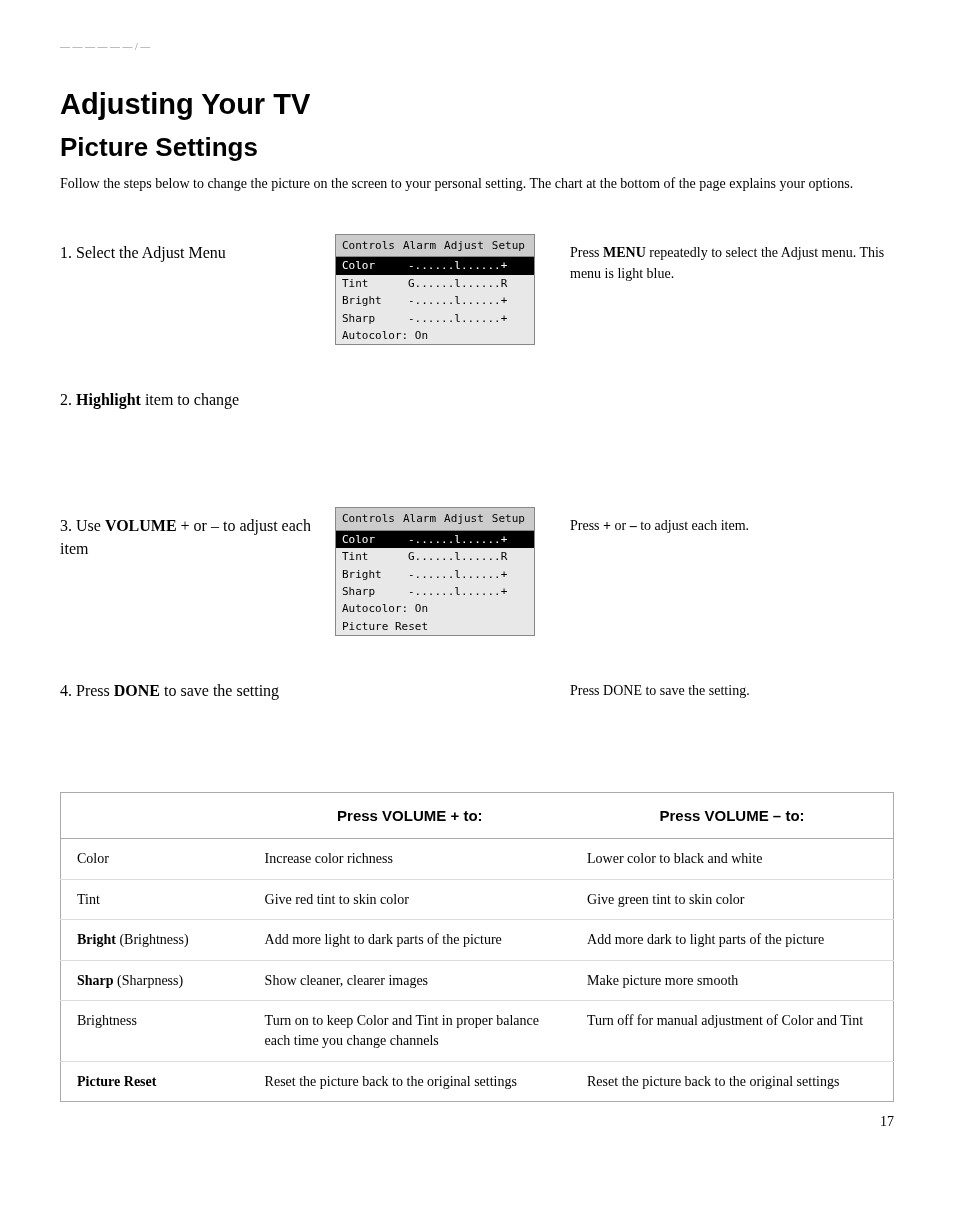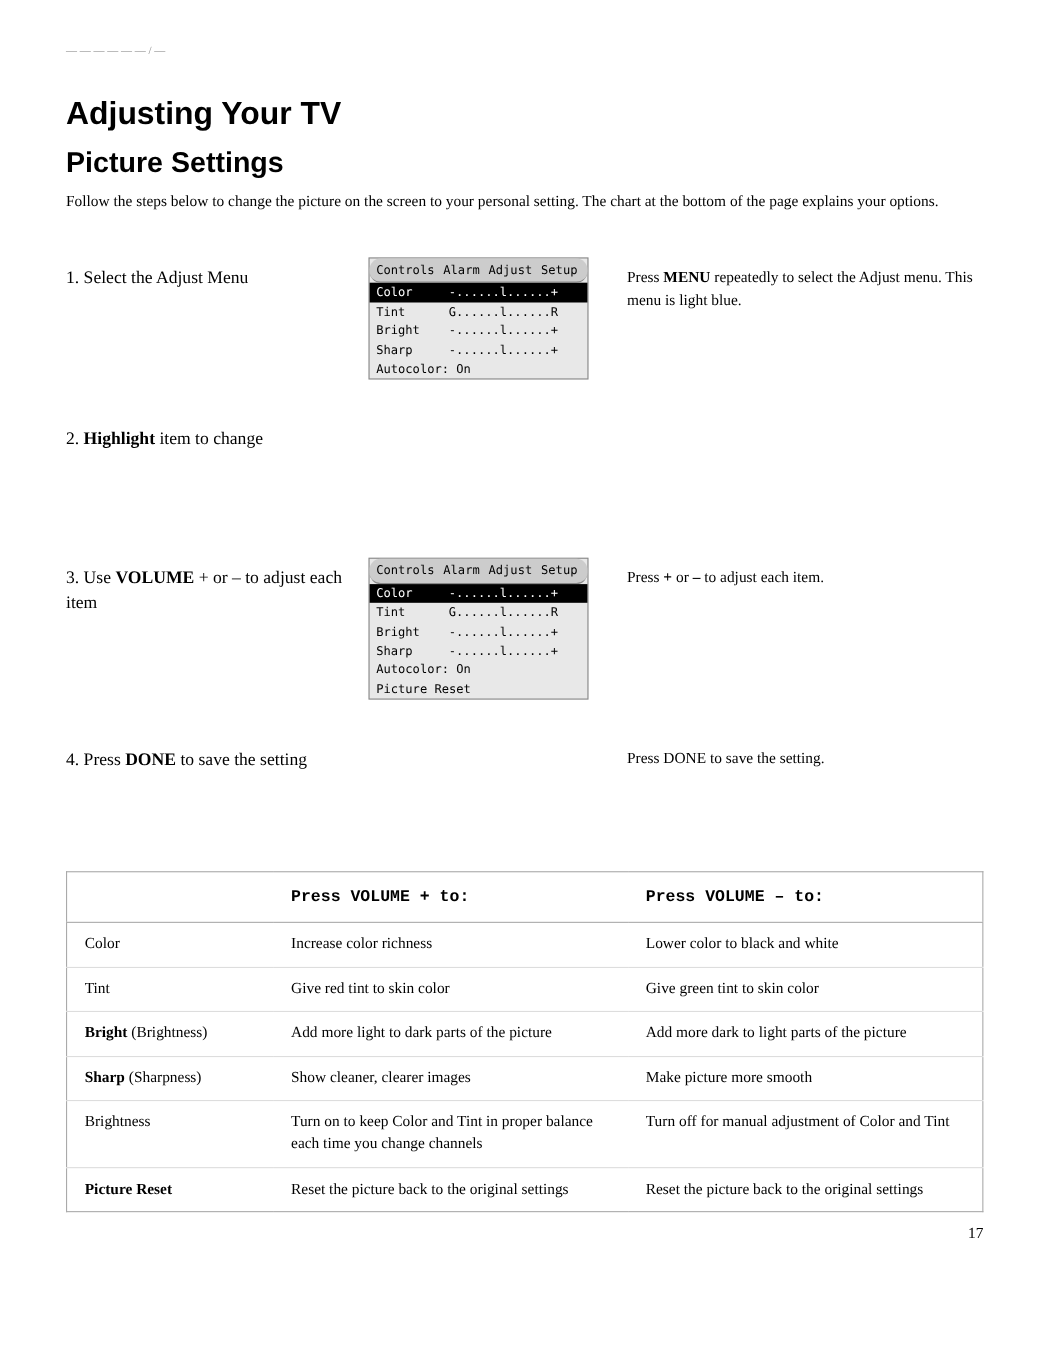--- a/index.html
+++ b/index.html
@@ -69,21 +69,20 @@
       font-size: 12px;
       width: 200px;
     }
     .menu-header {
       display: flex;
       gap: 8px;
       padding: 3px 6px;
       background: #ccc;
       font-size: 11px;
       border-bottom: 1px solid #888;
-      border-radius: 10px;
     }
     .menu-header span { font-weight: normal; }
     .menu-row {
       padding: 1px 6px;
       display: flex;
       gap: 6px;
       white-space: nowrap;
       font-size: 11px;
     }
     .menu-row.highlighted {
@@ -97,23 +96,23 @@
     .reference-table {
       border: 1px solid #aaa;
       border-collapse: collapse;
       width: 100%;
       margin-top: 20px;
       font-size: 14px;
     }
     .reference-table th {
       padding: 12px 16px;
       font-weight: bold;
-      text-align: left;
+      text-align: center;
       border-bottom: 1px solid #aaa;
-      font-family: Liberation Mono, monospace;
+      font-family: Liberation Sans, sans-serif;
       font-size: 15px;
     }
     .reference-table td {
       padding: 10px 16px;
       vertical-align: top;
       border-top: 1px solid #ddd;
     }
     .reference-table .col-item {
       font-weight: normal;
       width: 140px;

